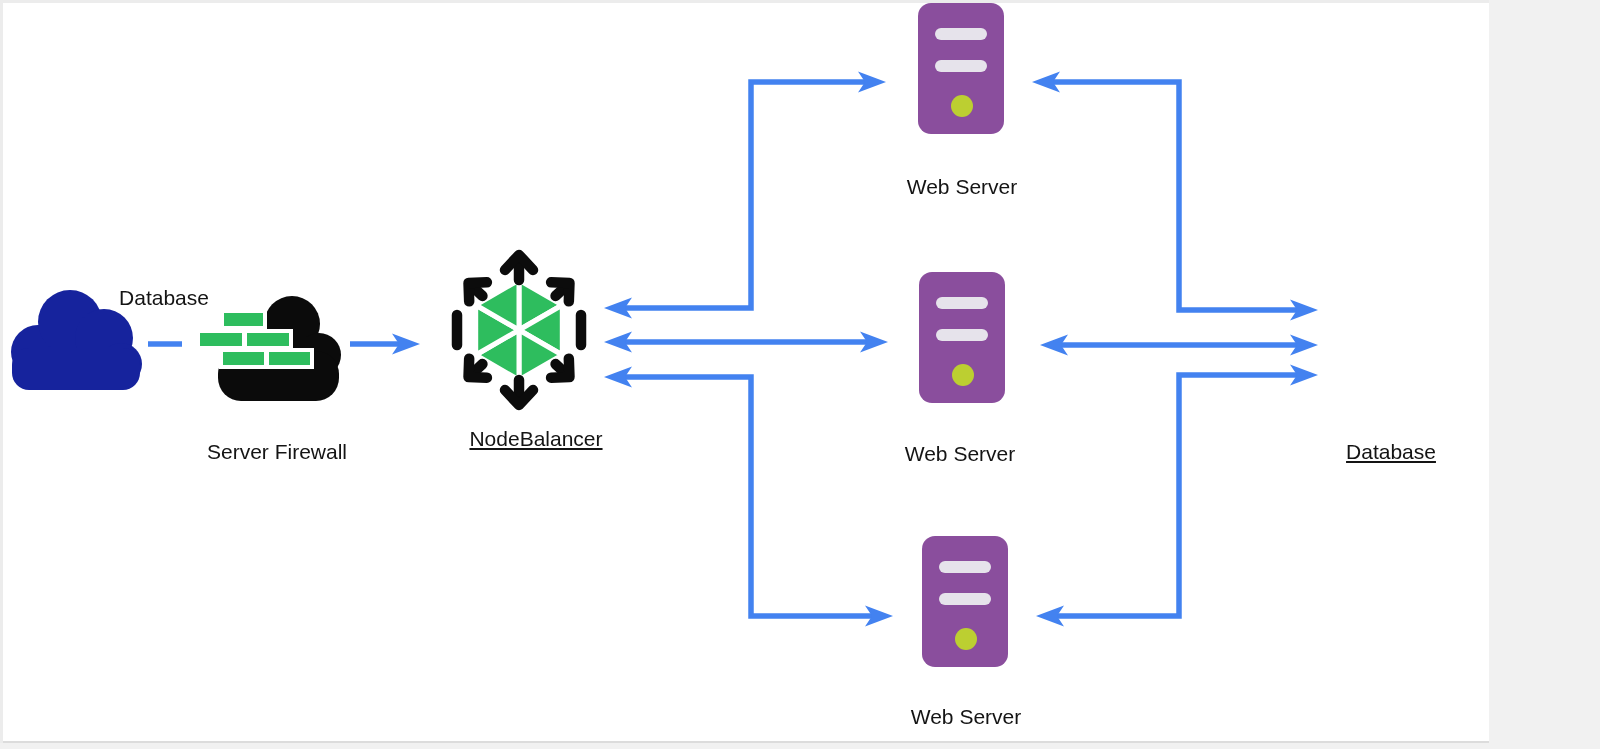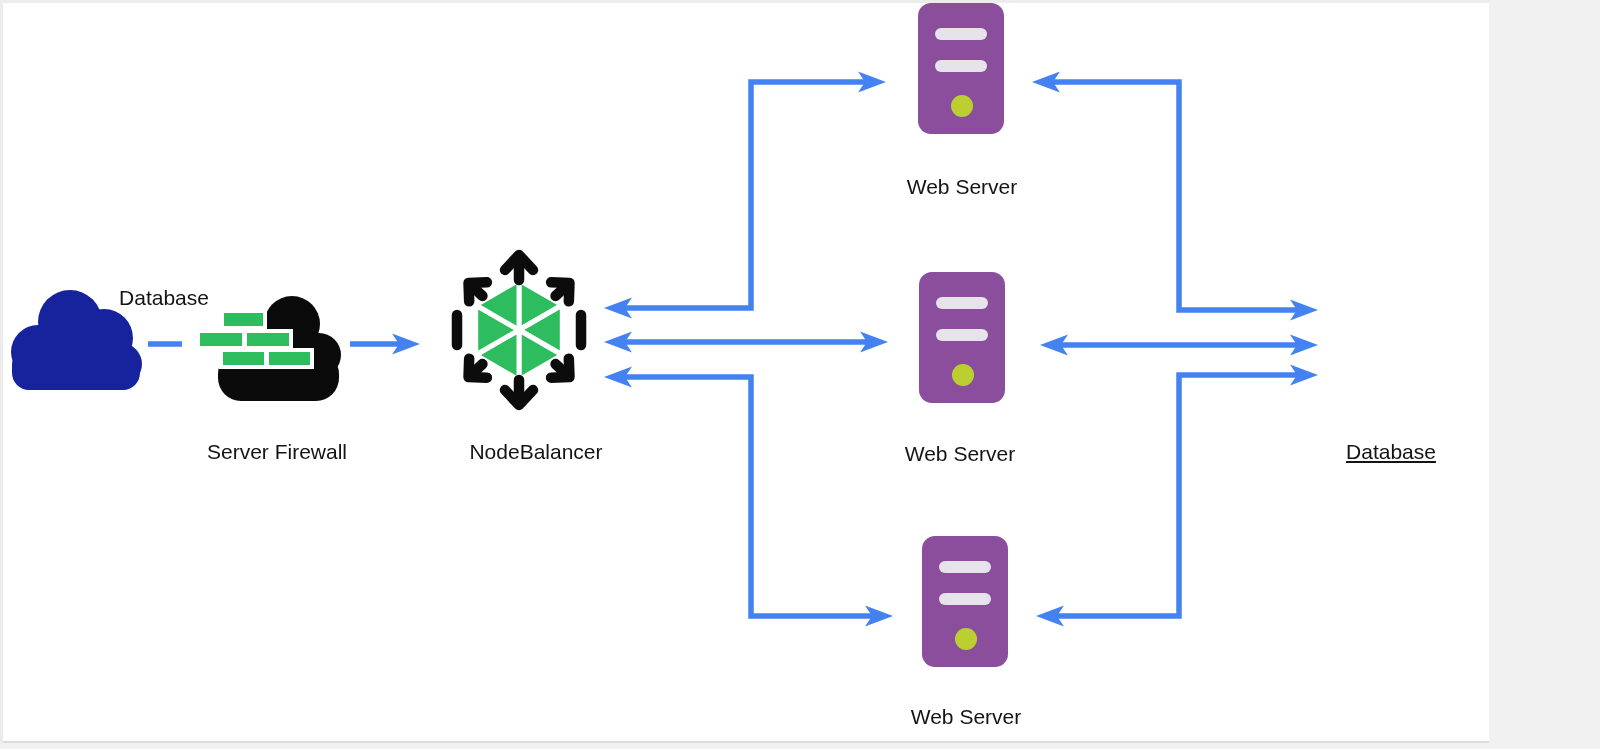--- a/index.html
+++ b/index.html
@@ -132,21 +132,21 @@
             <path class="nb-black" d="M0,-50 V-62"></path>
             <path class="nb-black" d="M-13,-56 L0,-69 L13,-56"></path>
           </g>
           <g transform="rotate(-133)">
             <path class="nb-black" d="M0,-50 V-62"></path>
             <path class="nb-black" d="M-13,-56 L0,-69 L13,-56"></path>
           </g>
         </g>
       </svg>
     </div>
-    <div class="lbl" style="left:536px;top:435px;">NodeBalancer</div>
+    <div class="lbl" style="left:536px;top:422px;text-decoration:underline;">NodeBalancer</div>
 
     <div class="node" style="left:918px;top:3px;">
       <svg width="86" height="131" viewBox="0 0 86 131">
         <rect width="86" height="131" rx="13" fill="#8A4E9D"></rect>
         <rect x="17" y="25" width="52" height="12" rx="6" fill="#E6E3EB"></rect>
         <rect x="17" y="57" width="52" height="12" rx="6" fill="#E6E3EB"></rect>
         <circle cx="44" cy="103" r="11" fill="#BCCF31"></circle>
       </svg>
     </div>
     <div class="lbl" style="left:962px;top:170px;">Web Server</div>

